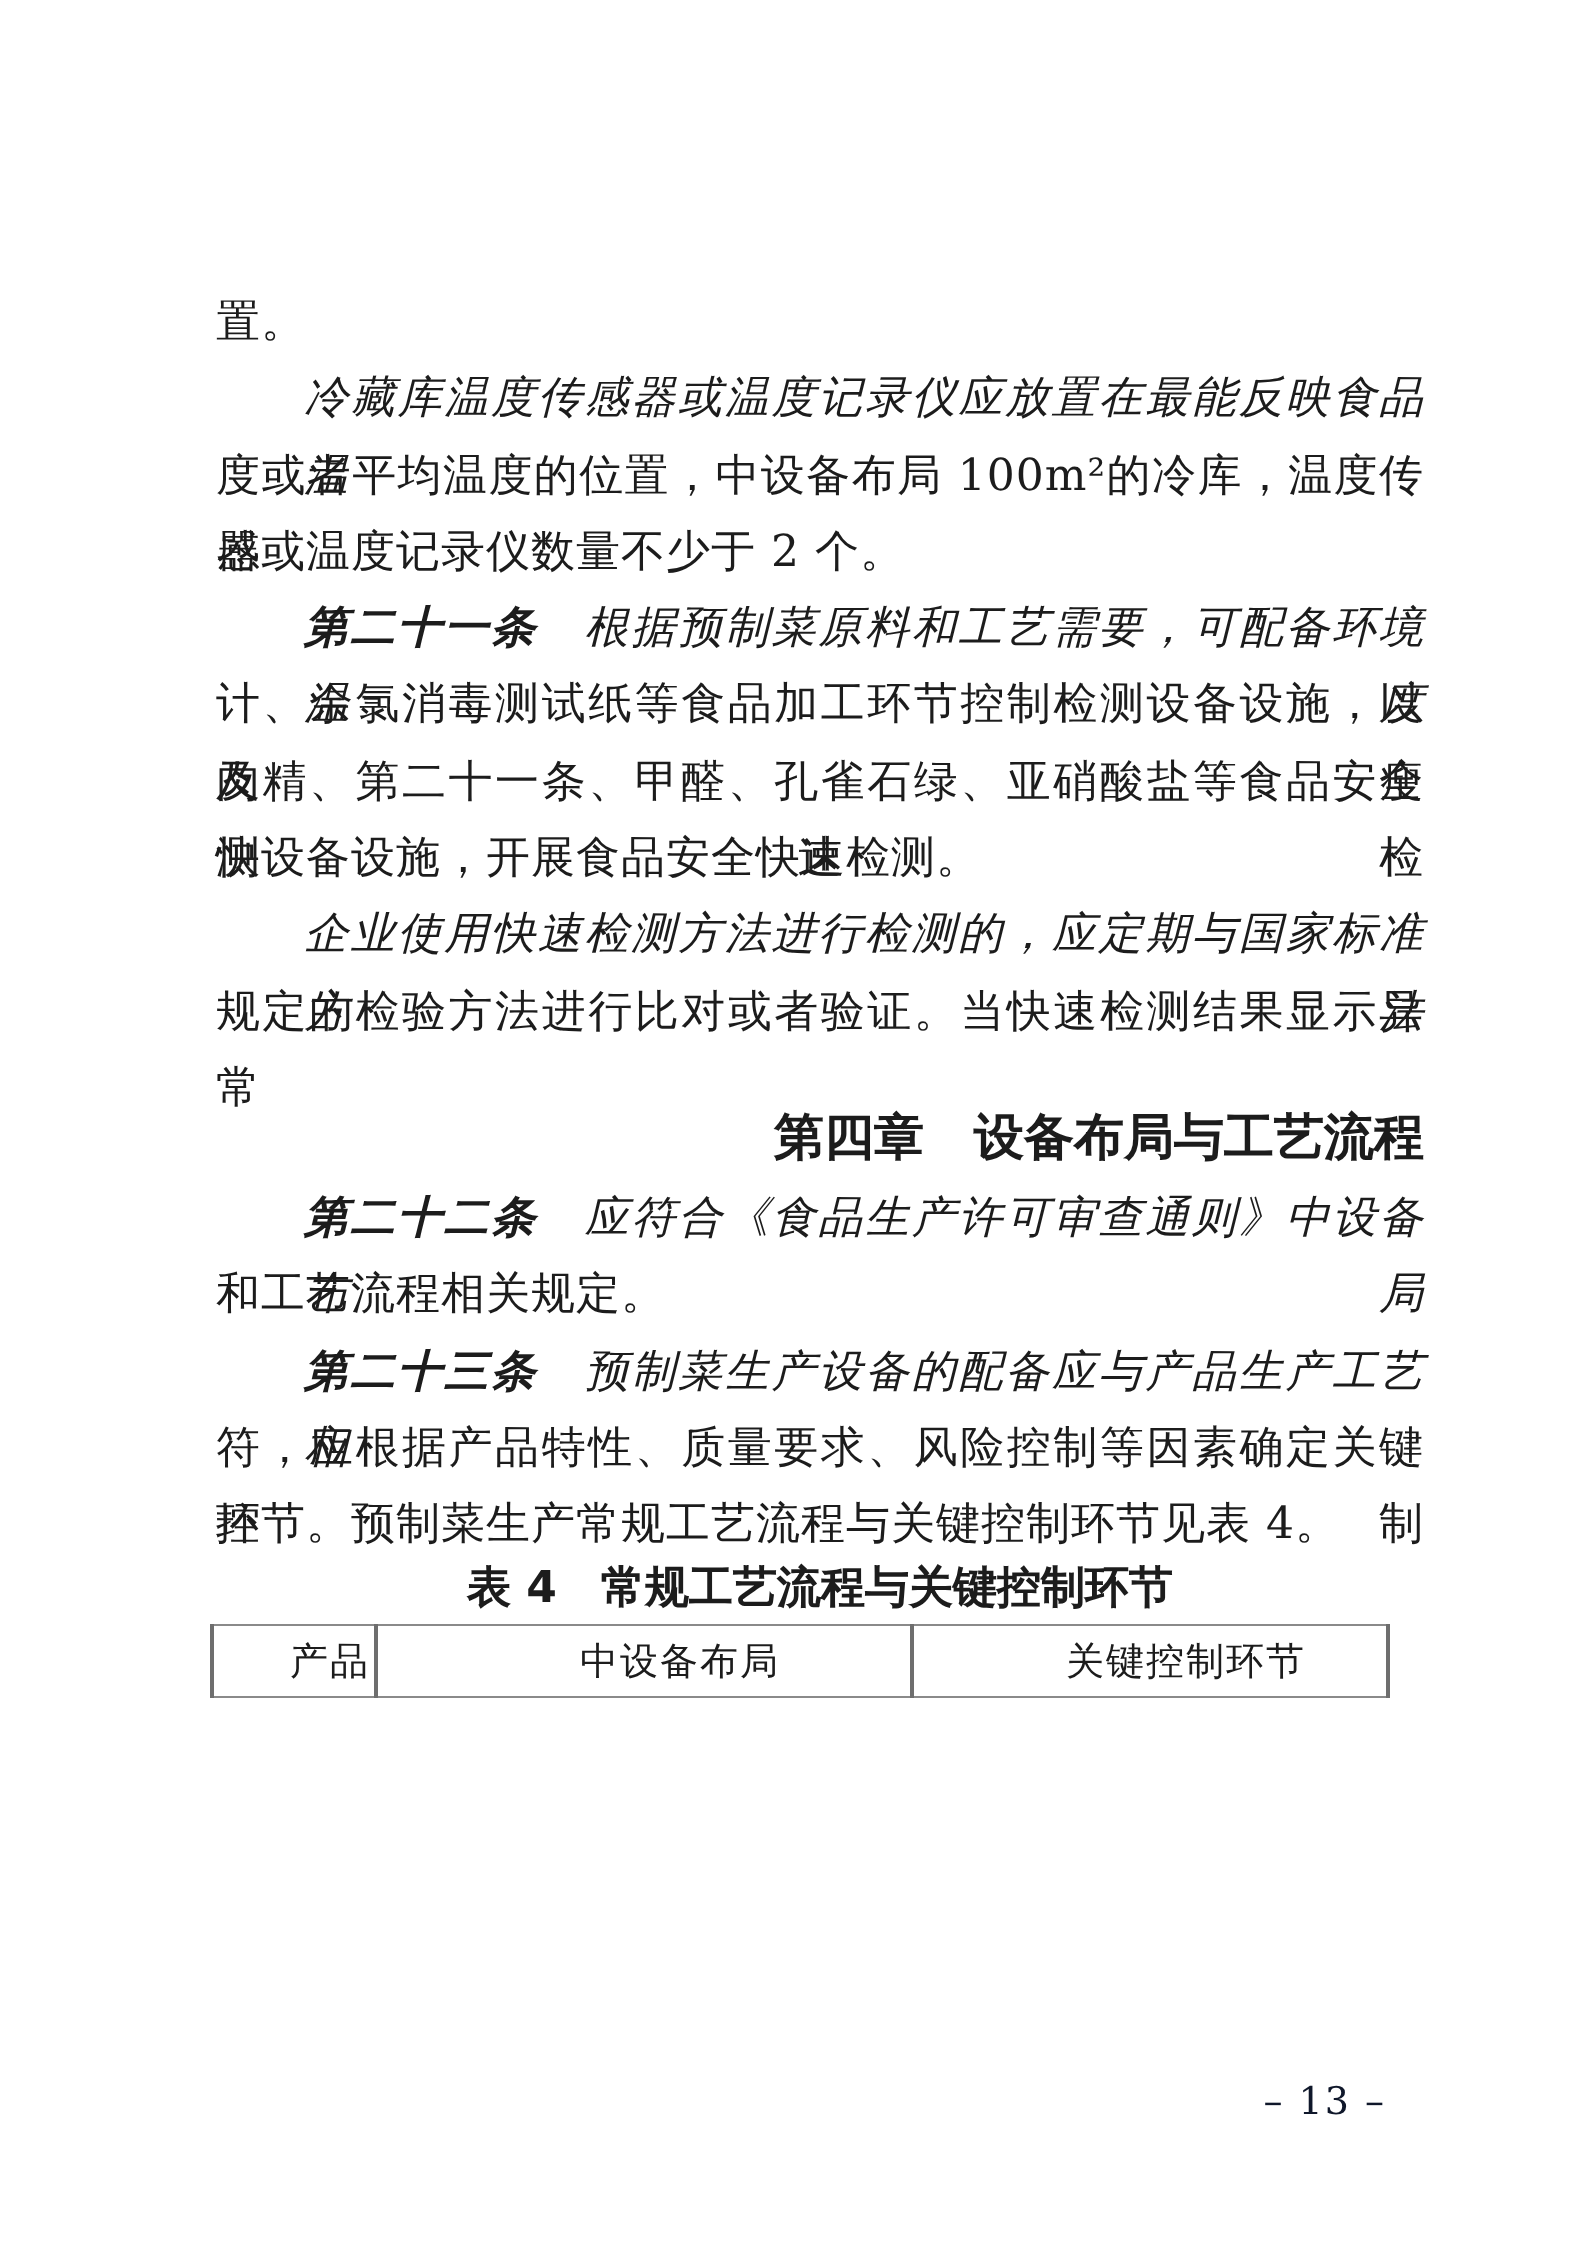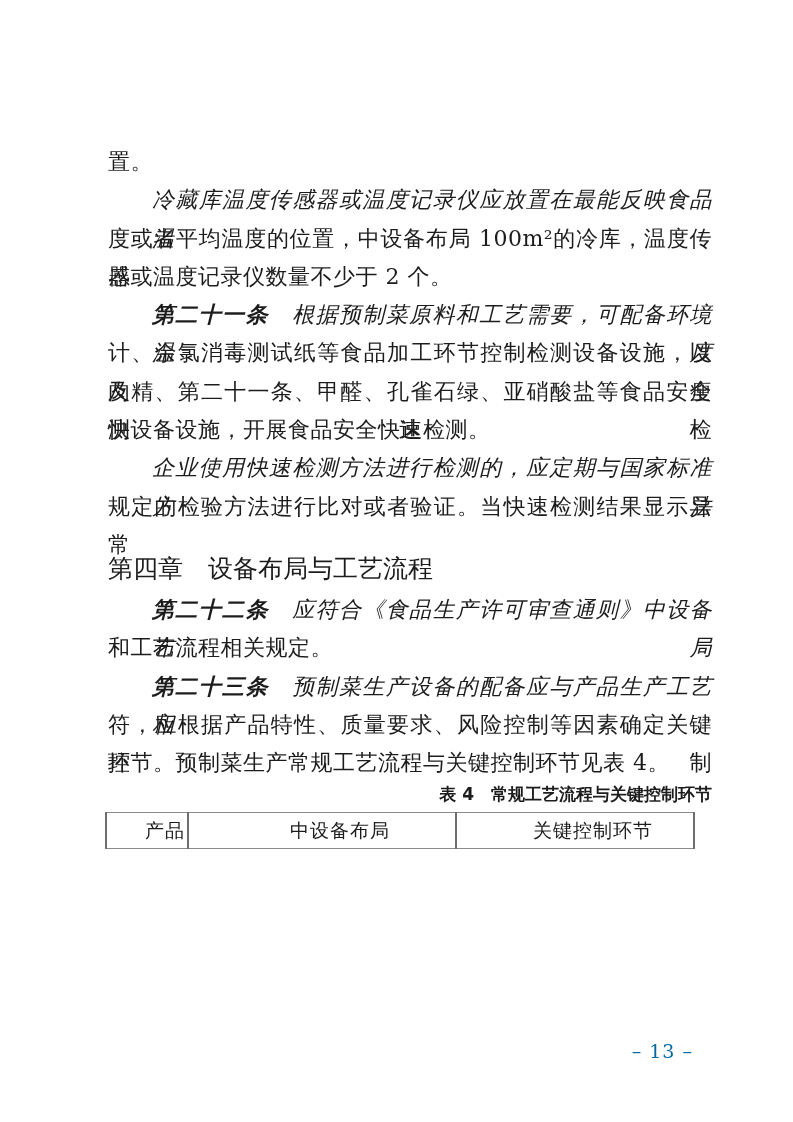--- a/index.html
+++ b/index.html
@@ -34,32 +34,32 @@
   }
   .ind { padding-left: 44px; font-style: italic; }
   .lead {
     font-weight: bold;
     font-family: "DejaVu Sans", "Liberation Sans", sans-serif;
   }
   .chapter {
     margin-top: 26px;
     height: 34px;
     line-height: 34px;
-    text-align: left;
+    text-align: right;
     font-size: 25px;
-    font-weight: normal;
+    font-weight: bold;
     font-family: "DejaVu Sans", "Liberation Sans", sans-serif;
   }
   .sect-first { margin-top: 5px; }
   .caption {
     margin-top: 2px;
     height: 21px;
     line-height: 21px;
-    text-align: right;
-    font-size: 17px;
+    text-align: center;
+    font-size: 22px;
     font-weight: bold;
     font-family: "DejaVu Sans", "Liberation Sans", sans-serif;
   }
   table.proc {
     margin-top: 7px;
     margin-left: -3px;
     width: 588px;
     border-collapse: collapse;
     table-layout: fixed;
   }
@@ -77,21 +77,21 @@
     color: #1c1c1c;
     letter-spacing: 1px;
     padding-left: 36px;
   }
   .pagenum {
     position: absolute;
     top: 1040px;
     right: 100px;
     font-size: 19px;
     letter-spacing: 1px;
-    color: #0369a1;
+    color: #0f172a;
     font-family: "DejaVu Serif", "Liberation Serif", serif;
   }
 </style>
 </head>
 <body>
 
 <div class="page">
   <div class="content">
 
     <div class="ln"><span>置。</span></div>

